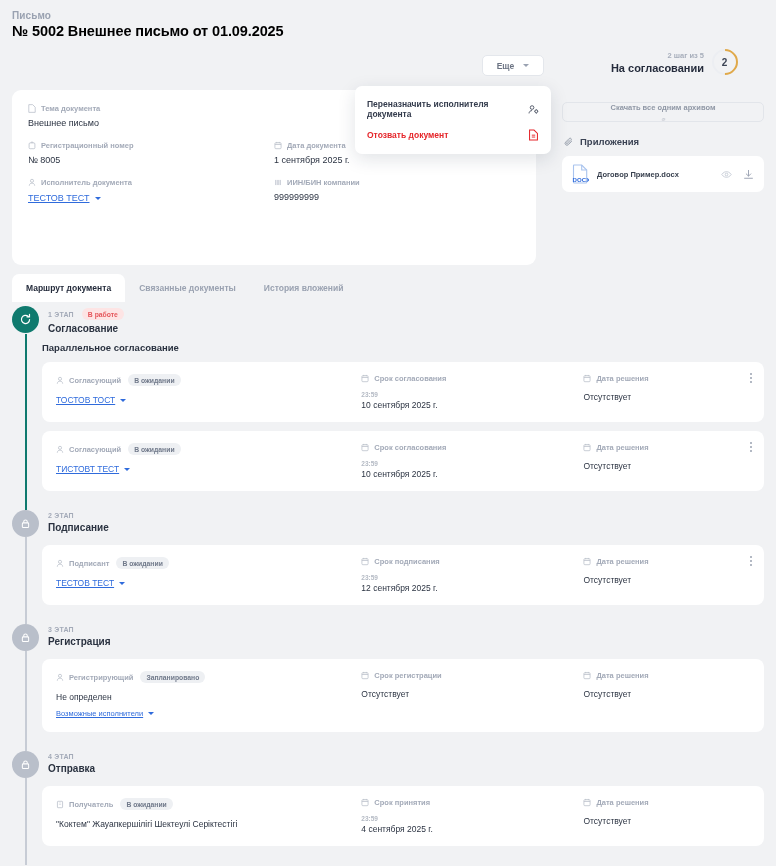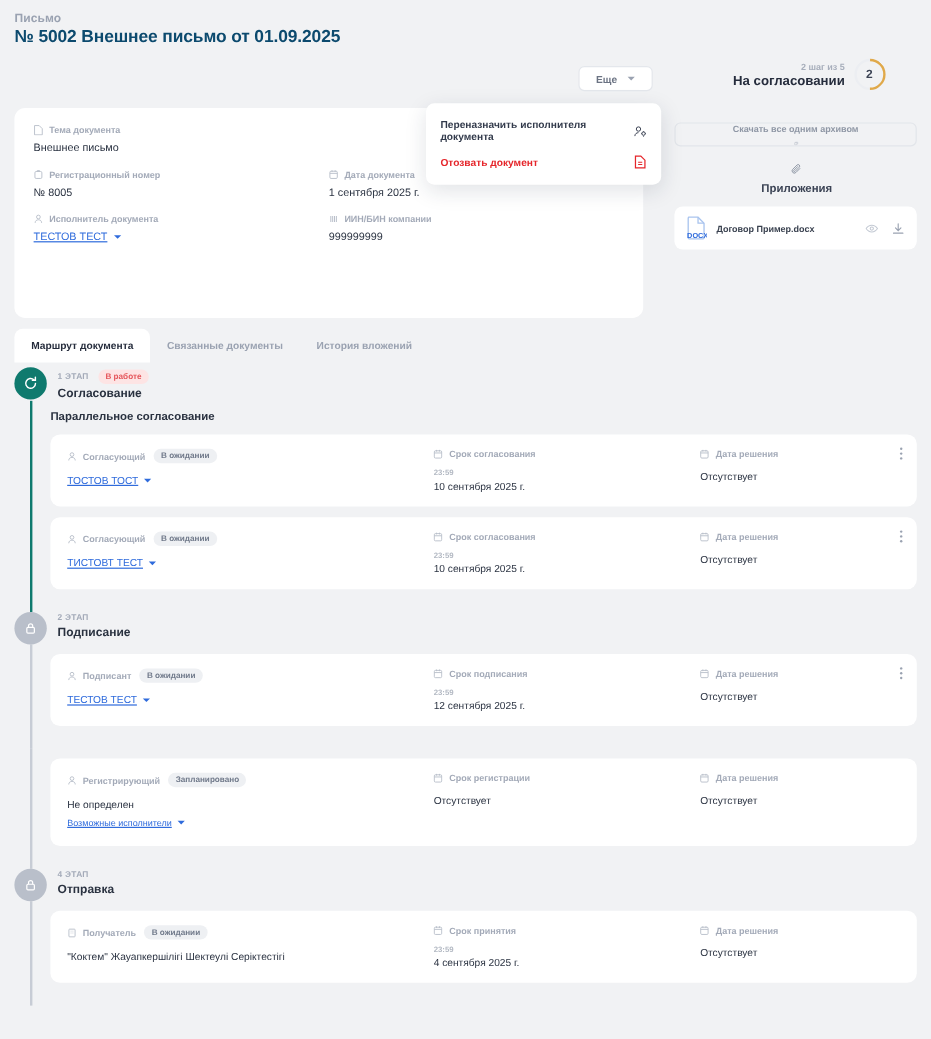--- a/index.html
+++ b/index.html
@@ -7,21 +7,21 @@
     width: 776px; height: 866px;
     background: #f1f2f4;
     font-family: "Liberation Sans", "DejaVu Sans", sans-serif;
     color: #1f2533;
     overflow: hidden;
   }
   .page { position: relative; width: 776px; height: 866px; padding: 0 12px; }
 
   
   .crumb { font-size: 10px; color: #9aa2b1; font-weight: 700; padding: 10px 0 2px 0; letter-spacing: .1px; }
-  .title { font-size: 14.5px; font-weight: 700; color: #0c4a6e; letter-spacing: -.1px; }
+  .title { font-size: 14.5px; font-weight: 700; color: #000000; letter-spacing: -.1px; }
 
   
   .actionrow { position: relative; height: 26px; margin-top: 16px; }
   .btn-more {
     position: absolute; left: 470px; top: 0;
     width: 62px; height: 21px; background: #fff; border: 1px solid #e4e7ec;
     border-radius: 5px; display: flex; align-items: center; justify-content: center;
     gap: 9px; font-size: 8.5px; color: #6b7383; font-weight: 700; cursor: pointer;
   }
   .chev { width: 0; height: 0; border-left: 3px solid transparent; border-right: 3px solid transparent; border-top: 3.2px solid #9aa2b1; }
@@ -56,21 +56,21 @@
   .link-val { font-size: 9px; color: #2f6bdc; text-decoration: underline; display: inline-flex; align-items: center; gap: 5px; cursor: pointer; }
   .chev-b { width: 0; height: 0; border-left: 3px solid transparent; border-right: 3px solid transparent; border-top: 3.2px solid #2f6bdc; }
 
   
   .rail { position: absolute; right: 12px; top: 102px; width: 202px; }
   .dl-all {
     width: 100%; height: 20px; border: 1px solid #e2e5ea; border-radius: 5px; background: transparent;
     display: flex; align-items: center; justify-content: center; gap: 6px;
     font-size: 7.5px; color: #8f97a5; font-weight: 700; cursor: pointer; flex-direction: column;
   }
-  .att-head { display: flex; align-items: center; gap: 6px; margin: 14px 0 9px 2px; font-size: 9.5px; color: #3b4354; font-weight: 700; flex-direction: column; }
+  .att-head { display: flex; align-items: center; gap: 6px; margin: 14px 0 9px 2px; font-size: 9.5px; color: #3b4354; font-weight: 700; }
   .att-item { background: #fff; border-radius: 7px; height: 36px; display: flex; align-items: center; padding: 0 10px; gap: 8px; justify-content: center; }
   .docx-ic { width: 17px; height: 20px; position: relative; flex: 0 0 auto; }
   .att-name { flex: 1; font-size: 7.5px; color: #39414f; font-weight: 700; }
   .att-act { display: flex; gap: 11px; }
 
   
   .tabs { position: absolute; left: 12px; top: 274px; display: flex; gap: 0; align-items: flex-end; }
   .tab { padding: 9px 14px; font-size: 8.5px; font-weight: 700; color: #9aa2b1; cursor: pointer; }
   .tab.active { background: #fff; border-radius: 7px 7px 0 0; color: #252c3c; }
 
@@ -438,20 +438,34 @@
                 <span>Дата решения</span>
               </span>
               <div class="pdate nom">Отсутствует</div>
             </div>
           </div>
         </div>
       </div>
     </div>
 
     <div class="stage">
+      <div class="stage-head">
+        <div class="sicon locked">
+          <svg width="11" height="11" viewBox="0 0 14 14">
+            <rect x="3" y="6.2" width="8" height="6" rx="1.2" fill="none" stroke="#fff" stroke-width="1.3"></rect>
+            <path d="M4.8 6.2V4.6a2.2 2.2 0 0 1 4.4 0v1.6" fill="none" stroke="#fff" stroke-width="1.3"></path>
+          </svg>
+        </div>
+        <div class="stage-meta">
+          <div class="stage-topline">
+            <span class="stage-no">3 ЭТАП</span>
+          </div>
+          <div class="stage-name">Регистрация</div>
+        </div>
+      </div>
       <div class="stage-body locked">
         <div class="pcard">
           <div class="pgrid">
             <div class="pg-col a">
               <div class="plabel-row">
                 <span class="plabel">
                   <svg width="8" height="9" viewBox="0 0 12 14">
                     <circle cx="6" cy="4.4" r="2.4" fill="none" stroke="#b9bfca" stroke-width="1.2"></circle>
                     <path d="M1.8 12c0-2.6 1.9-4 4.2-4s4.2 1.4 4.2 4" fill="none" stroke="#b9bfca" stroke-width="1.2"></path>
                   </svg>

